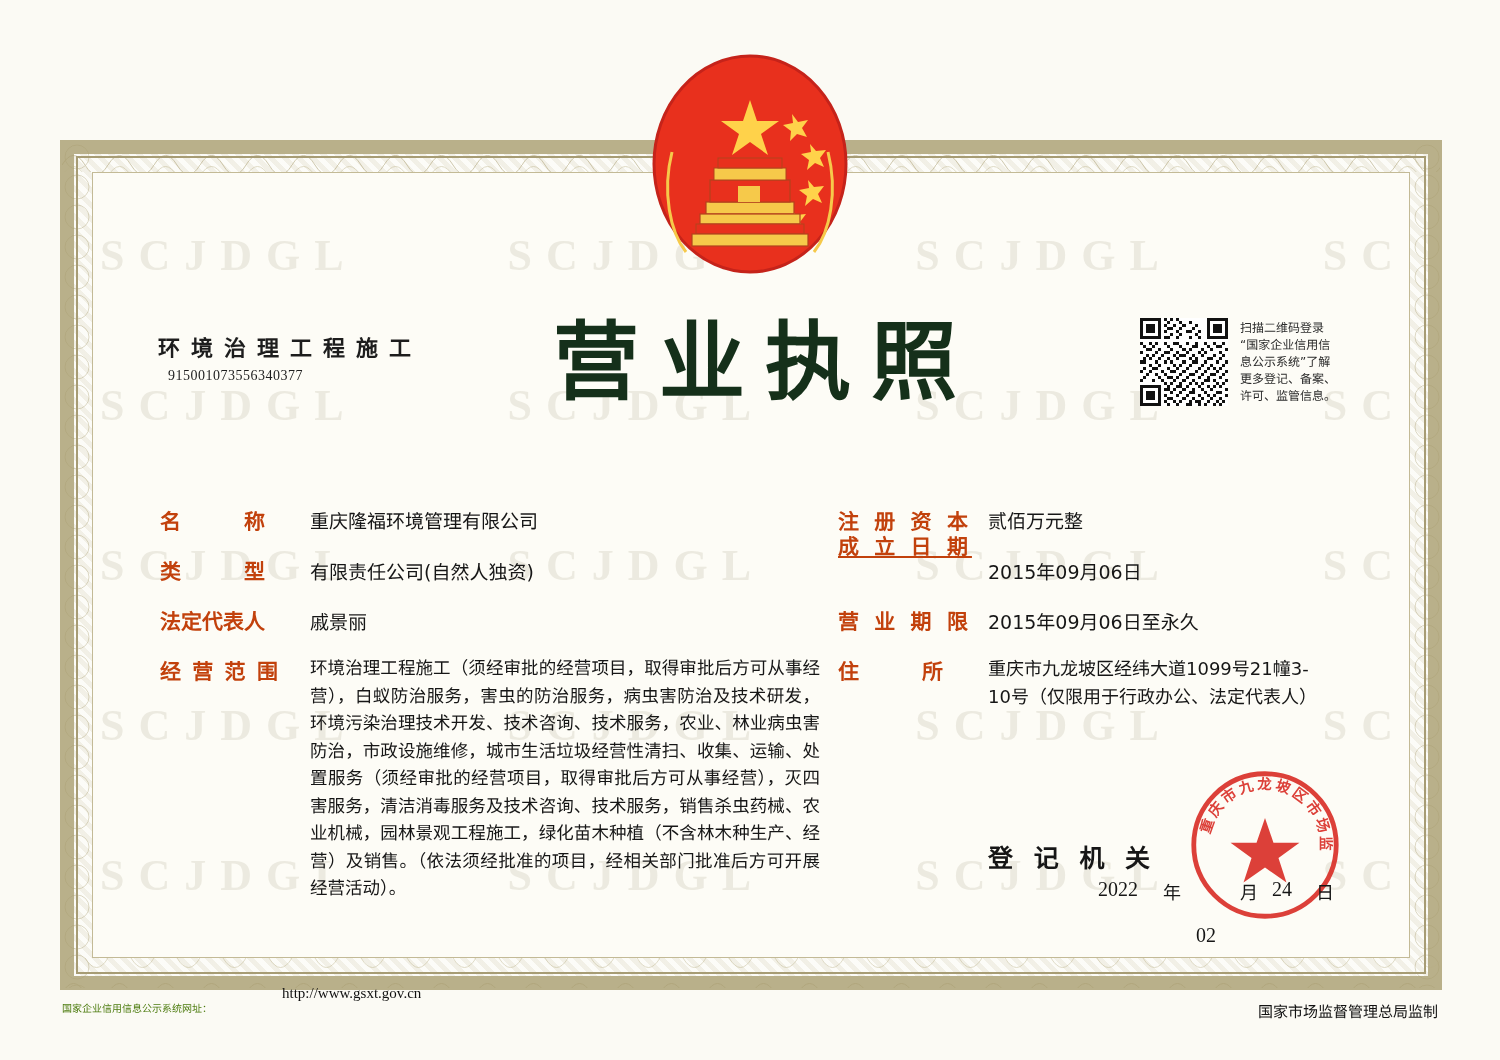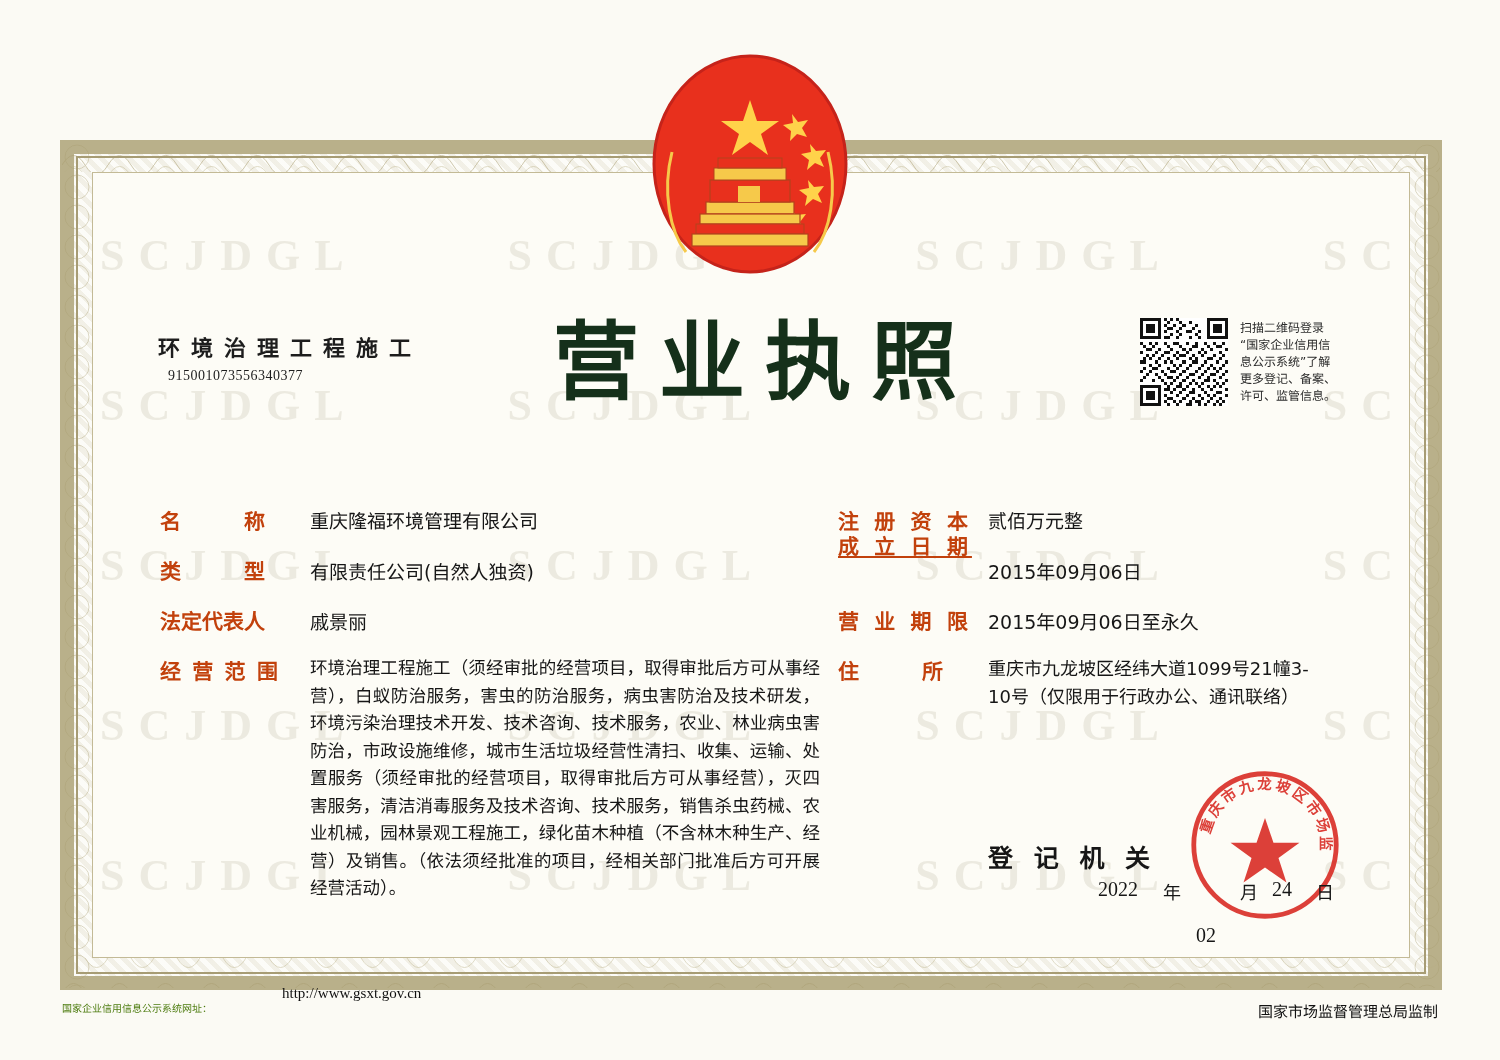--- a/index.html
+++ b/index.html
@@ -545,21 +545,21 @@
   <div class="field-label" style="left:838px; top:505px; letter-spacing:4px;">注 册 资 本</div>
   <div class="field-value" style="left:988px; top:506px;">贰佰万元整</div>
 
   <div class="field-label" style="left:838px; top:530px; letter-spacing:4px;text-decoration:underline;">成 立 日 期</div>
   <div class="field-value" style="left:988px; top:557px;">2015年09月06日</div>
 
   <div class="field-label" style="left:838px; top:605px; letter-spacing:4px;">营 业 期 限</div>
   <div class="field-value" style="left:988px; top:607px;">2015年09月06日至永久</div>
 
   <div class="field-label" style="left:838px; top:655px; letter-spacing:0;">住　　　所</div>
-  <div class="addr-text">重庆市九龙坡区经纬大道1099号21幢3-10号（仅限用于行政办公、通讯联络）</div>
+  <div class="addr-text">重庆市九龙坡区经纬大道1099号21幢3-10号（仅限用于行政办公、法定代表人）</div>
 
   <div class="reg-label">登 记 机 关</div>
   <div class="reg-date d-year">2022</div>
   <div class="reg-date d-ychar">年</div>
   <div class="reg-date d-month">02</div>
   <div class="reg-date d-mchar">月</div>
   <div class="reg-date d-day">24</div>
   <div class="reg-date d-dchar">日</div>
 
   <svg class="seal" viewBox="0 0 160 160">

